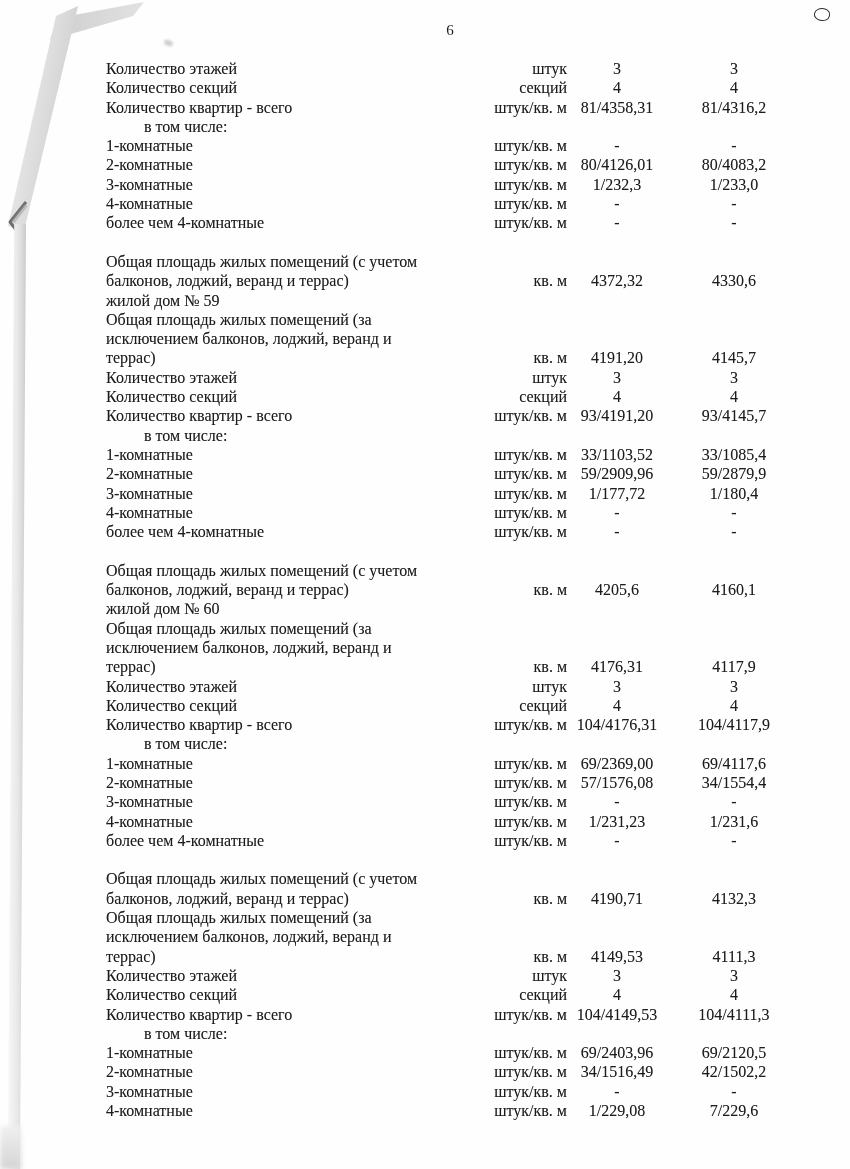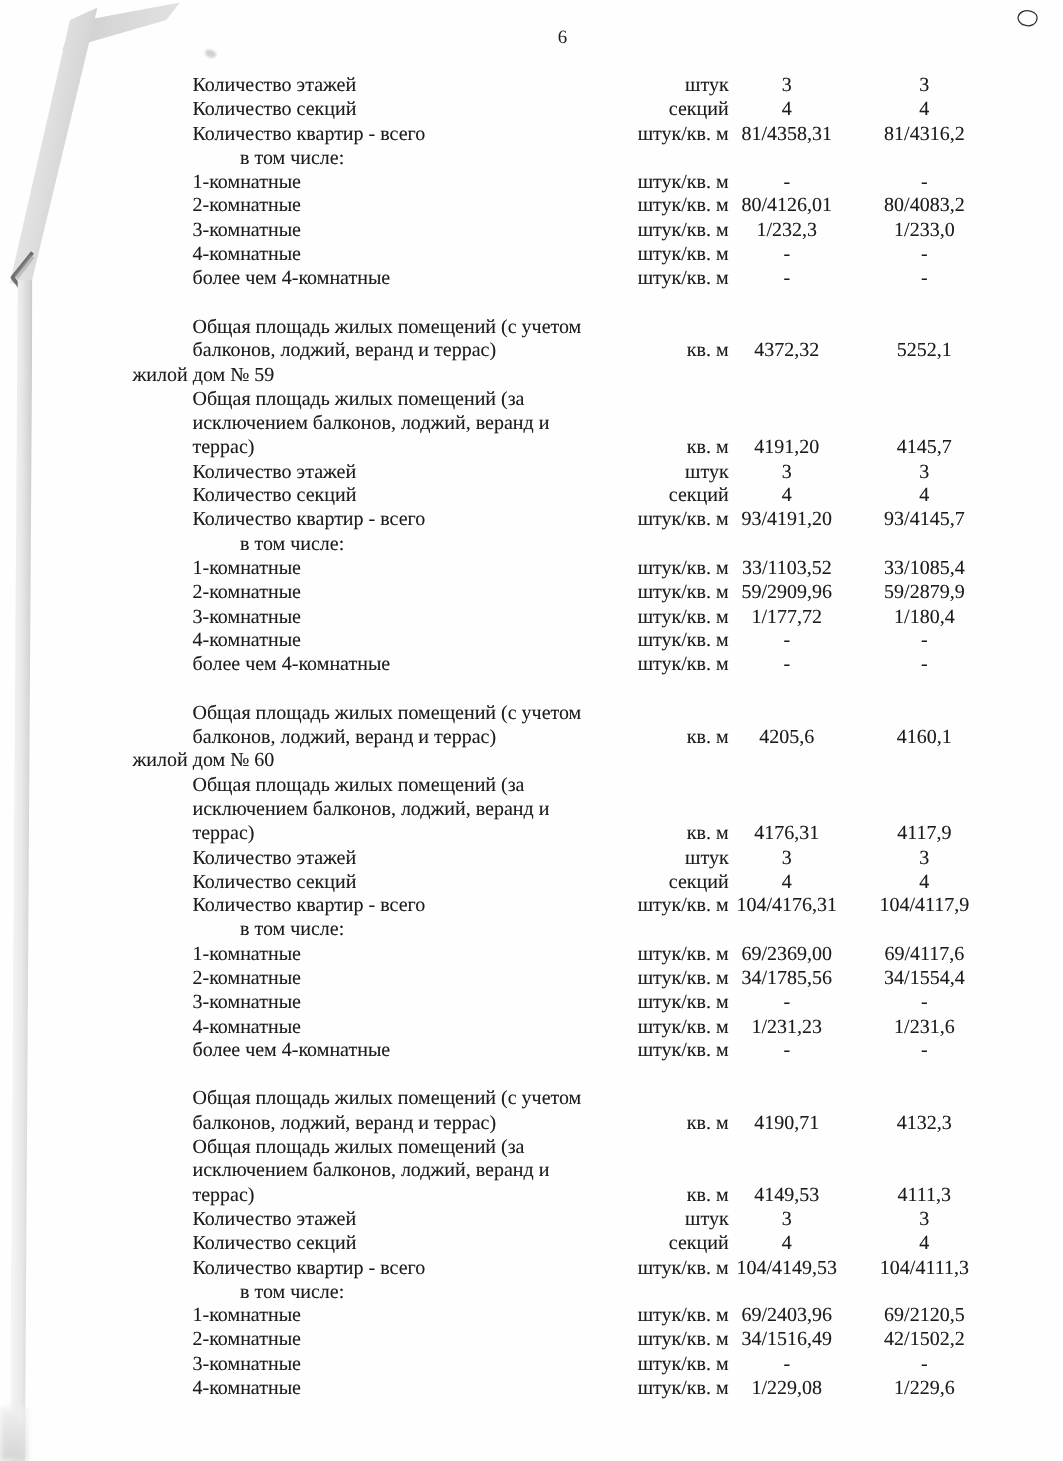--- a/index.html
+++ b/index.html
@@ -4,21 +4,21 @@
 <style>
   html,body{margin:0;padding:0;}
   body{width:850px;height:1169px;overflow:hidden;background:#ffffff;}
   .page{position:absolute;left:0;top:0;width:850px;height:1169px;background:#fefefe;
         font-family:"Liberation Serif",serif;color:#1c1c1c;}
   
   .doc-table{position:absolute;left:106px;top:59px;width:680px;font-size:16px;
              line-height:19.3px;text-shadow:0 0 .5px rgba(25,25,25,.35);}
   .row{display:flex;align-items:flex-end;min-height:19.3px;}
   .row.gap{height:19.3px;}
-  .c-label{width:351px;white-space:pre-line;margin-left:48px;}
+  .c-label{width:351px;white-space:pre-line;}
   .row.sub .c-label{padding-left:38px;width:313px;}
   .c-unit{width:110px;text-align:right;}
   .c-v1{width:100px;text-align:center;}
   .c-v2{width:100px;text-align:center;margin-left:17px;}
   .c-center{width:100%;text-align:left;}
   
   .page-number{position:absolute;left:438px;top:22px;width:24px;text-align:center;
                font-size:15px;font-family:"Liberation Serif",serif;color:#1c1c1c;}
   
   .hand-mark{position:absolute;left:814px;top:8px;width:14px;height:11px;
@@ -114,21 +114,21 @@
         <div class="c-unit">штук/кв. м</div>
         <div class="c-v1">-</div>
         <div class="c-v2">-</div>
       </div>
       <div class="row gap"></div>
       <div class="row">
         <div class="c-label">Общая площадь жилых помещений (с учетом
 балконов, лоджий, веранд и террас)</div>
         <div class="c-unit">кв. м</div>
         <div class="c-v1">4372,32</div>
-        <div class="c-v2">5252,1</div>
+        <div class="c-v2">4330,6</div>
       </div>
       <div class="row">
         <div class="c-center">жилой дом № 59</div>
       </div>
       <div class="row">
         <div class="c-label">Общая площадь жилых помещений (за
 исключением балконов, лоджий, веранд и
 террас)</div>
         <div class="c-unit">кв. м</div>
         <div class="c-v1">4191,20</div>
@@ -233,21 +233,21 @@
       </div>
       <div class="row">
         <div class="c-label">1-комнатные</div>
         <div class="c-unit">штук/кв. м</div>
         <div class="c-v1">69/2369,00</div>
         <div class="c-v2">69/4117,6</div>
       </div>
       <div class="row">
         <div class="c-label">2-комнатные</div>
         <div class="c-unit">штук/кв. м</div>
-        <div class="c-v1">34/1785,56</div>
+        <div class="c-v1">57/1576,08</div>
         <div class="c-v2">34/1554,4</div>
       </div>
       <div class="row">
         <div class="c-label">3-комнатные</div>
         <div class="c-unit">штук/кв. м</div>
         <div class="c-v1">-</div>
         <div class="c-v2">-</div>
       </div>
       <div class="row">
         <div class="c-label">4-комнатные</div>
@@ -316,17 +316,17 @@
       <div class="row">
         <div class="c-label">3-комнатные</div>
         <div class="c-unit">штук/кв. м</div>
         <div class="c-v1">-</div>
         <div class="c-v2">-</div>
       </div>
       <div class="row">
         <div class="c-label">4-комнатные</div>
         <div class="c-unit">штук/кв. м</div>
         <div class="c-v1">1/229,08</div>
-        <div class="c-v2">1/229,6</div>
+        <div class="c-v2">7/229,6</div>
       </div>
     </div>
 
 </div>
 
 </body></html>

